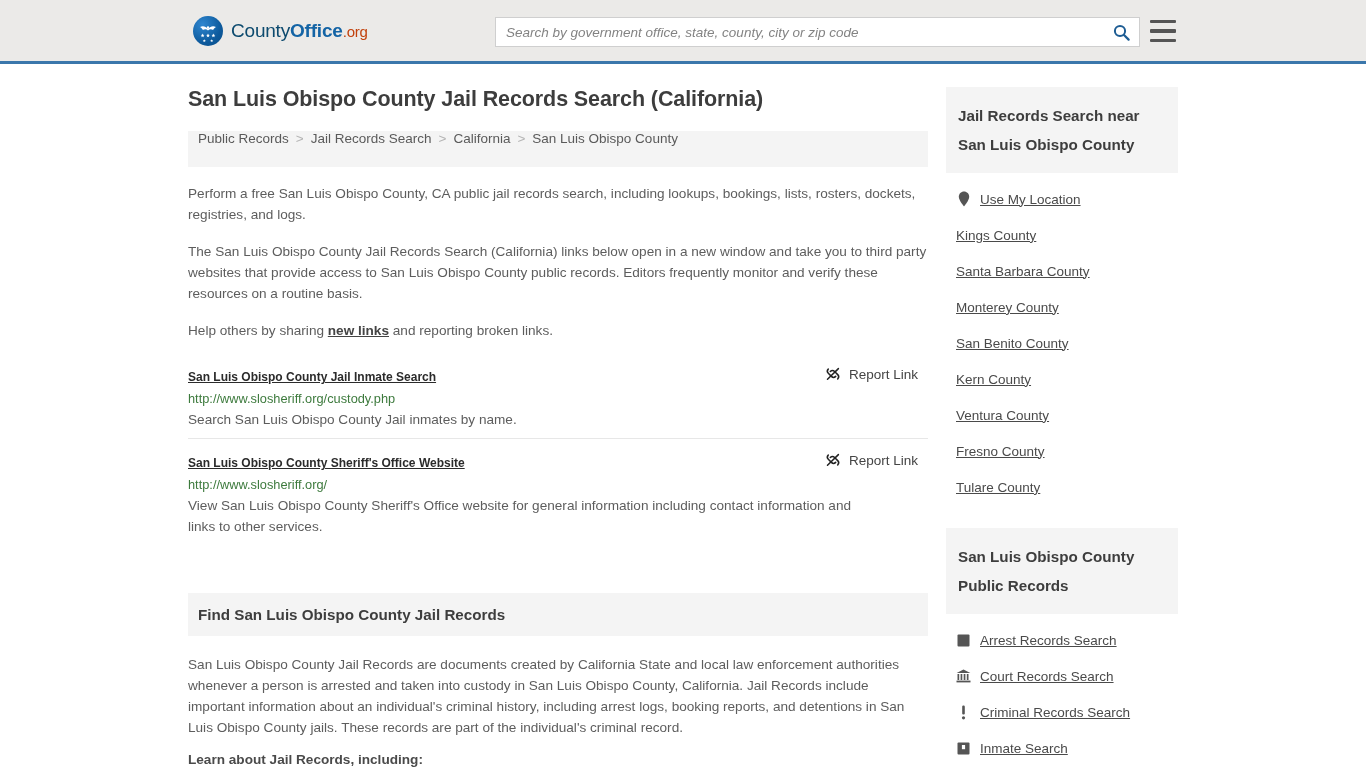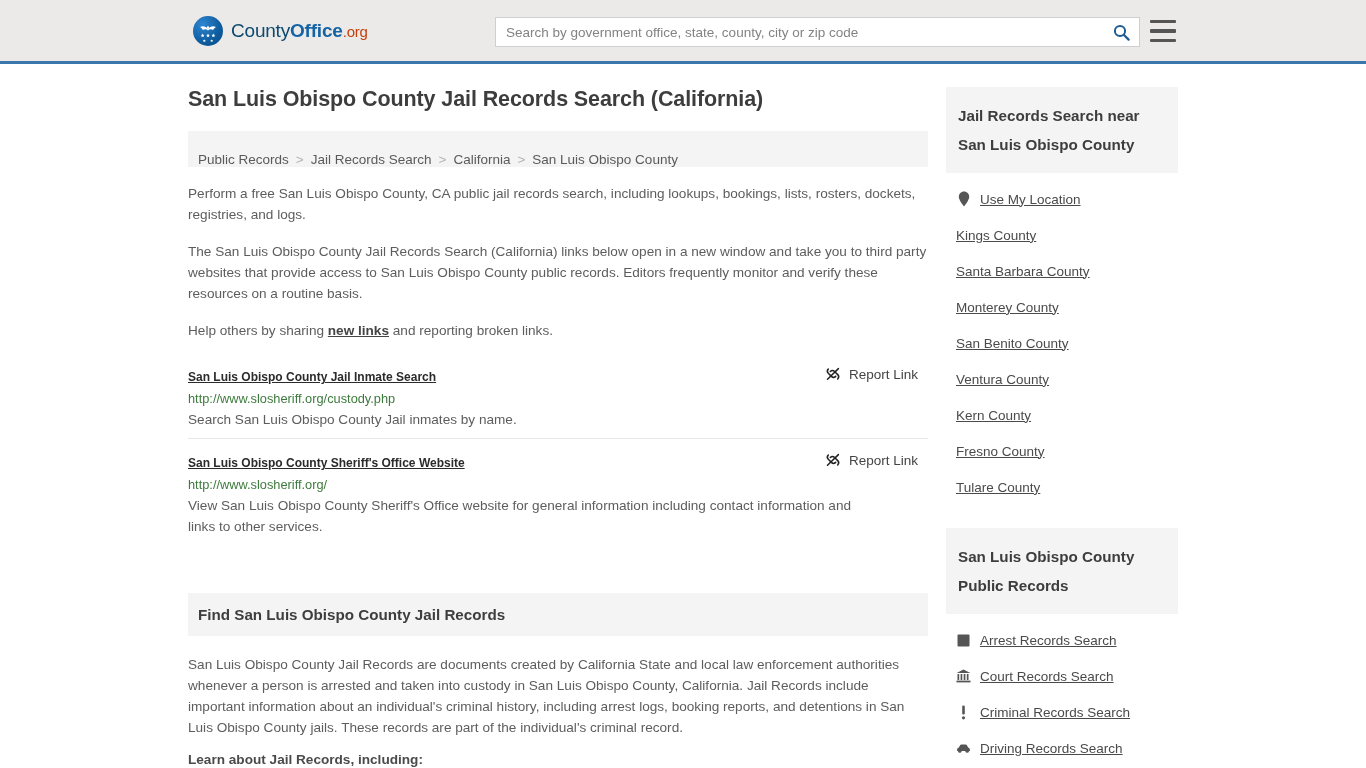--- a/index.html
+++ b/index.html
@@ -55,20 +55,21 @@
   }
   .search-input{
     flex:1;
     border:0; outline:0;
     background:transparent;
     font-family:"Liberation Sans", sans-serif;
     font-size:13.5px;
     color:#777;
     padding:4px 10px;
     height:100%;
+    font-style:italic;
   }
   .search-input::placeholder{ color:#838383; }
   .search-btn{
     width:36px; height:28px;
     background:transparent;
     border:0; cursor:pointer;
     display:flex; align-items:center; justify-content:center;
   }
   .hamburger{
     position:absolute;
@@ -98,21 +99,21 @@
     margin:0 0 19px 0;
     font-size:21.5px;
     color:#3d3d3d;
     font-weight:bold;
     letter-spacing:-0.1px;
   }
 
   .breadcrumb{
     background:#f4f4f4;
     height:36px;
-    display:flex; align-items:flex-end;
+    display:flex; align-items:flex-start;
     padding:0 10px;
     font-size:13.5px;
     margin-bottom:16px;
   }
   .breadcrumb a{
     color:#5a5a5a;
     text-decoration:none;
     cursor:pointer;
   }
   .breadcrumb .sep{ color:#b3b3b3; margin:0 7px; }
@@ -323,24 +324,24 @@
         <div class="side-item no-ico">
           <a>Santa Barbara County</a>
         </div>
         <div class="side-item no-ico">
           <a>Monterey County</a>
         </div>
         <div class="side-item no-ico">
           <a>San Benito County</a>
         </div>
         <div class="side-item no-ico">
+          <a>Kern County</a>
+        </div>
+        <div class="side-item no-ico">
           <a>Ventura County</a>
-        </div>
-        <div class="side-item no-ico">
-          <a>Kern County</a>
         </div>
         <div class="side-item no-ico">
           <a>Fresno County</a>
         </div>
         <div class="side-item no-ico">
           <a>Tulare County</a>
         </div>
       </div>
     </div>
 
@@ -374,30 +375,20 @@
         <div class="side-item">
           <span class="side-ico">
             <svg width="7" height="15" viewBox="0 0 7 15" aria-hidden="true">
               <rect x="2.2" y="0.6" width="2.6" height="9.0" rx="1.1" fill="#555"></rect>
               <circle cx="3.5" cy="12.8" r="1.6" fill="#555"></circle>
             </svg>
           </span>
           <a>Criminal Records Search</a>
         </div>
 
-        <div class="side-item">
-          <span class="side-ico">
-            <svg width="17" height="12" viewBox="0 0 17 12" aria-hidden="true">
-              <path d="M1.2 8.2 C1.2 6.3 2.2 5.6 3.3 5.4 L4.6 2.9 C4.9 2.2 5.5 1.9 6.3 1.9 L10.7 1.9 C11.5 1.9 12.1 2.2 12.4 2.9 L13.7 5.4 C14.8 5.6 15.8 6.3 15.8 8.2 L15.8 9.3 L1.2 9.3 Z" fill="#555"></path>
-              <circle cx="4.3" cy="9.6" r="1.9" fill="#555"></circle>
-              <circle cx="12.7" cy="9.6" r="1.9" fill="#555"></circle>
-            </svg>
-          </span>
-          <a>Driving Records Search</a>
-        </div>
 
         <div class="side-item">
           <span class="side-ico">
             <svg width="13" height="13" viewBox="0 0 13 13" aria-hidden="true">
               <rect x="0.5" y="0.5" width="12" height="12" rx="1" fill="#555"></rect>
               <rect x="4.9" y="3.0" width="3.2" height="4.2" fill="#ffffff"></rect>
             </svg>
           </span>
           <a>Inmate Search</a>
         </div>

